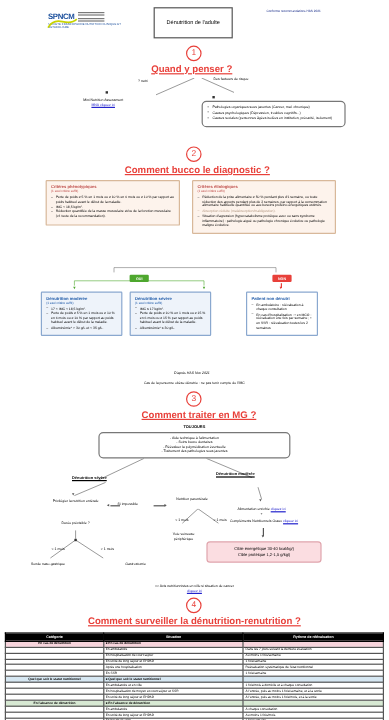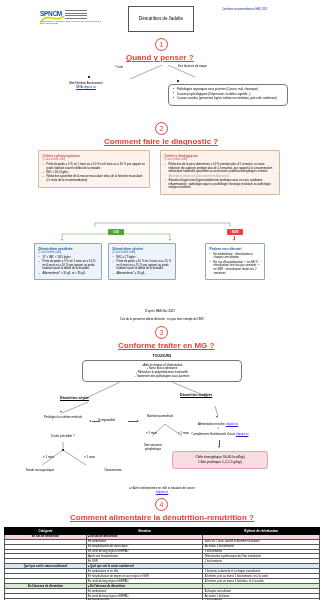--- a/index.html
+++ b/index.html
@@ -144,21 +144,21 @@
 
 <div class="abs rbox" style="left:168px; top:84px; width:120px; padding:3px 4px;">
   <ul class="bul">
     <li style="font-size:2.9px;">Pathologies organiques sous jacentes (Cancer, mal. chronique)</li>
     <li style="font-size:2.9px;">Causes psychologiques (Dépression, troubles cognitifs...)</li>
     <li style="font-size:2.9px;">Causes sociales (personnes âgées isolées en institution, précarité, isolement)</li>
   </ul>
 </div>
 
 <div class="abs num-circle" style="left:155px; top:122px;">2</div>
-<div class="abs sec-title" style="left:104px; top:137px;">Comment faire le diagnostic ?</div>
+<div class="abs sec-title" style="left:104px; top:137px;">Comment bucco le diagnostic ?</div>
 
 <div class="abs crit-box" style="left:38px; top:150px; width:112px;">
   <div class="crit-h">Critères phénotypiques</div>
   <div class="crit-sub">(1 seul critère suffit)</div>
   <ul class="bul dash">
     <li>Perte de poids ≥ 5 % en 1 mois ou ≥ 10 % en 6 mois ou ≥ 10 % par rapport au poids habituel avant le début de la maladie.</li>
     <li>IMC &lt; 18,5 kg/m².</li>
     <li>Réduction quantifiée de la masse musculaire et/ou de la fonction musculaire (cf. texte de la recommandation).</li>
   </ul>
 </div>
@@ -215,21 +215,21 @@
   <ul class="bul dash" style="margin-top:1.5px;">
     <li>En ambulatoire : réévaluation à chaque consultation</li>
     <li>En cas d'hospitalisation : • en MCO : réévaluation une fois par semaine ; • en SSR : réévaluation toutes les 2 semaines</li>
   </ul>
 </div>
 
 <div class="abs lbl" style="left:145px; top:310px; font-style:italic;">D'après HAS Nov 2021</div>
 <div class="abs lbl ctr" style="left:62px; top:318px; width:200px;">Cas de la personne obèse dénutrie : ne pas tenir compte de l'IMC</div>
 
 <div class="abs num-circle" style="left:155px; top:326px;">3</div>
-<div class="abs sec-title" style="left:118px; top:341px;">Conforme traiter en MG ?</div>
+<div class="abs sec-title" style="left:118px; top:341px;">Comment traiter en MG ?</div>
 
 <div class="abs lbl-b ctr" style="left:130px; top:354px; width:64px;">TOUJOURS</div>
 <div class="abs rbox ctr" style="left:82px; top:360px; width:160px; padding:2.5px 3px;">
   <div class="lbl">- Aide technique à l'alimentation</div>
   <div class="lbl">- Soins bucco dentaires</div>
   <div class="lbl">- Réévaluer la polymédication éventuelle</div>
   <div class="lbl">- Traitement des pathologies sous jacentes</div>
 </div>
 
 <div class="abs" style="left:60px; top:382px; width:200px; height:22px;">
@@ -299,21 +299,21 @@
   <div>Cible énergétique 30-40 kcal/kg/j</div>
   <div>Cible protéique 1,2-1,5 g/kg/j</div>
 </div>
 
 <div class="abs ctr" style="left:62px; top:487px; width:200px;">
   <div class="lbl">=&gt; Avis nutritionnistes en ville si situation de cancer</div>
   <div class="lbl link">cliquez ici</div>
 </div>
 
 <div class="abs num-circle" style="left:155px; top:498px;">4</div>
-<div class="abs sec-title ctr" style="left:42px; top:513px; width:240px;">Comment alimentaire la dénutrition-renutrition ?</div>
+<div class="abs sec-title ctr" style="left:42px; top:513px; width:240px;">Comment surveiller la dénutrition-renutrition ?</div>
 
 <div class="abs" style="left:4px; top:527px; width:316px;">
   <table class="surv">
     <thead>
       <tr>
         <th style="width:26%">Catégorie</th>
         <th style="width:37%">Situation</th>
         <th style="width:37%">Rythme de réévaluation</th>
       </tr>
     </thead>

